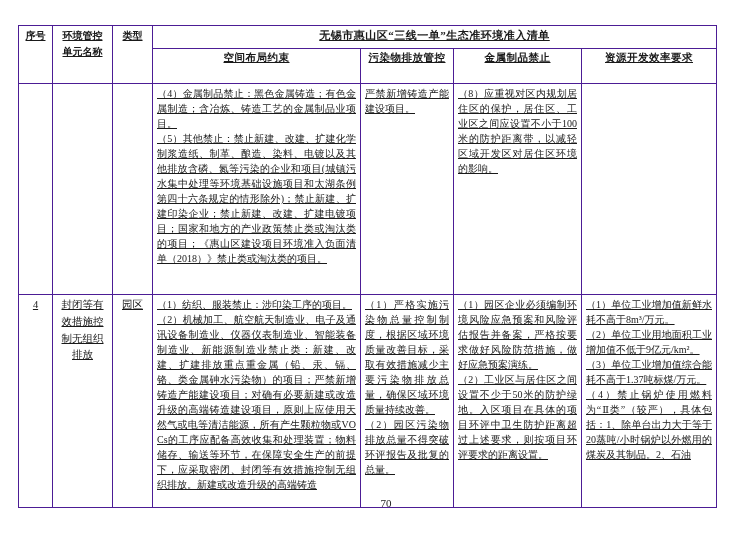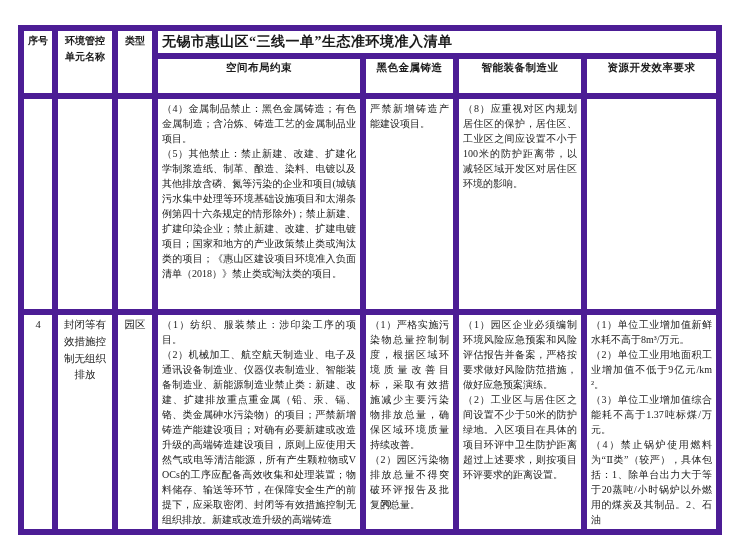--- a/index.html
+++ b/index.html
@@ -20,31 +20,32 @@
     position: absolute;
     left: 18px;
     top: 25px;
     width: 698px;
     border-collapse: collapse;
     table-layout: fixed;
     border: 1.6px solid #111;
   }
   table.access-list th,
   table.access-list td {
-    border: 6px solid #4c1d95;
+    border: 1px solid #4c1d95;
     padding: 2px 4px;
     vertical-align: top;
     overflow: hidden;
+    text-decoration: underline;
   }
   .title-cell {
     height: 18px;
-    text-align: left;
+    text-align: center;
     vertical-align: middle;
     font-weight: bold;
-    font-size: 14px;
+    font-size: 11px;
     letter-spacing: 0.5px;
     white-space: nowrap;
   }
   .subhead {
     height: 30px;
     text-align: center;
     vertical-align: middle;
     font-weight: bold;
     font-size: 10.5px;
     letter-spacing: 0.5px;
@@ -107,22 +108,22 @@
         <span class="cell-text" style="font-weight:bold">环境管控
 单元名称</span>
       </th>
       <th class="lefthead" rowspan="2">
         <span class="cell-text" style="text-align:left;font-weight:bold">类型</span>
       </th>
       <th class="title-cell" colspan="4">无锡市惠山区“三线一单”生态准环境准入清单</th>
     </tr>
     <tr>
       <th class="subhead">空间布局约束</th>
-      <th class="subhead">黑色金属铸造</th>
-      <th class="subhead">智能装备制造业</th>
+      <th class="subhead">污染物排放管控</th>
+      <th class="subhead">金属制品禁止</th>
       <th class="subhead">资源开发效率要求</th>
     </tr>
     <tr class="body-row-1">
       <td class="center-cell"></td>
       <td class="center-cell"></td>
       <td class="center-cell"></td>
       <td>
         <div class="cell-text">（4）金属制品禁止：黑色金属铸造；有色金属制造；含冶炼、铸造工艺的金属制品业项目。
 （5）其他禁止：禁止新建、改建、扩建化学制浆造纸、制革、酿造、染料、电镀以及其他排放含磷、氮等污染的企业和项目(城镇污水集中处理等环境基础设施项目和太湖条例第四十六条规定的情形除外)；禁止新建、扩建印染企业；禁止新建、改建、扩建电镀项目；国家和地方的产业政策禁止类或淘汰类的项目；《惠山区建设项目环境准入负面清单（2018）》禁止类或淘汰类的项目。</div>
       </td>

